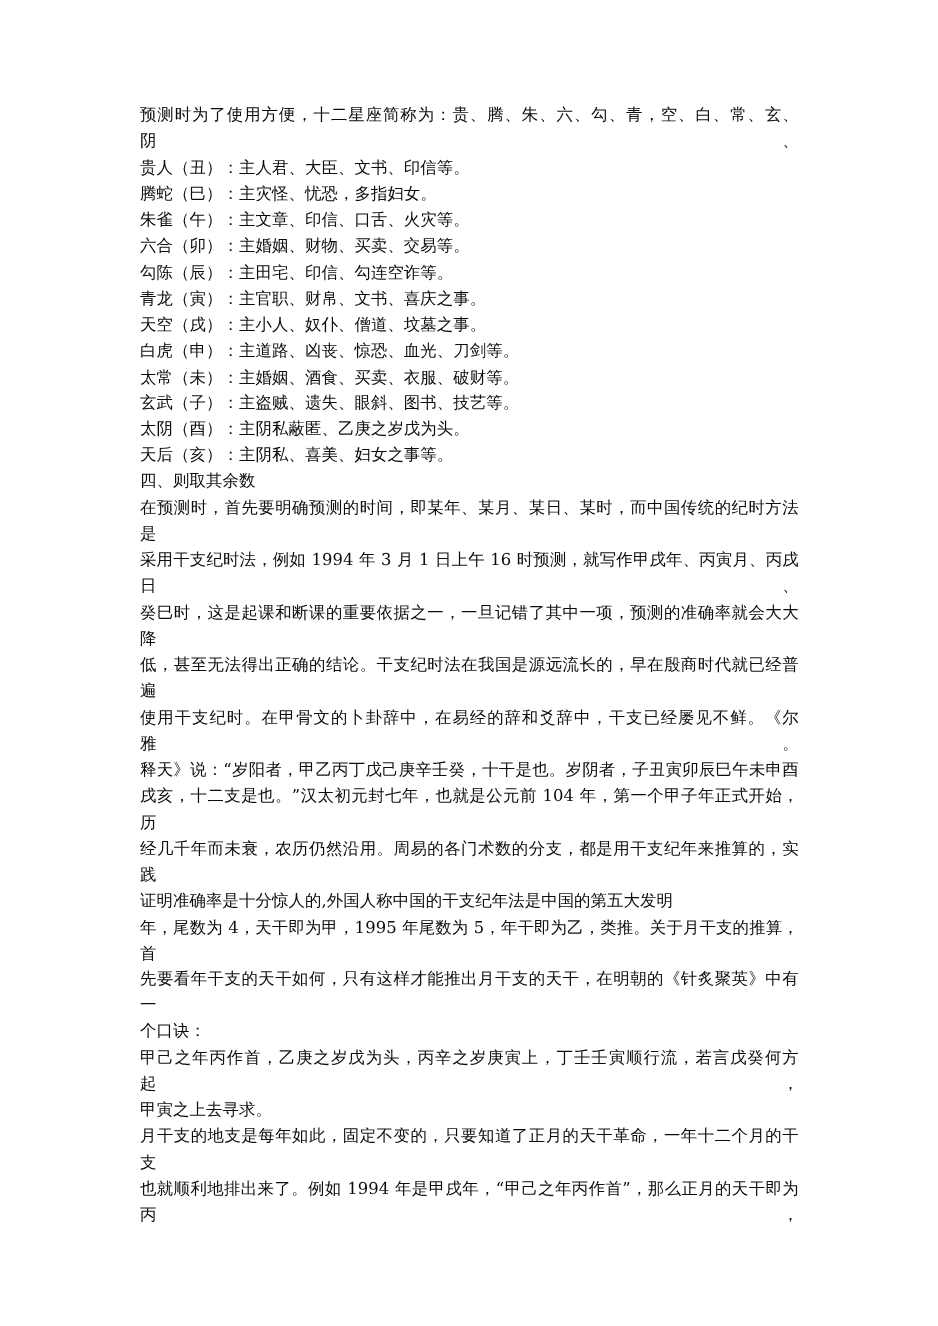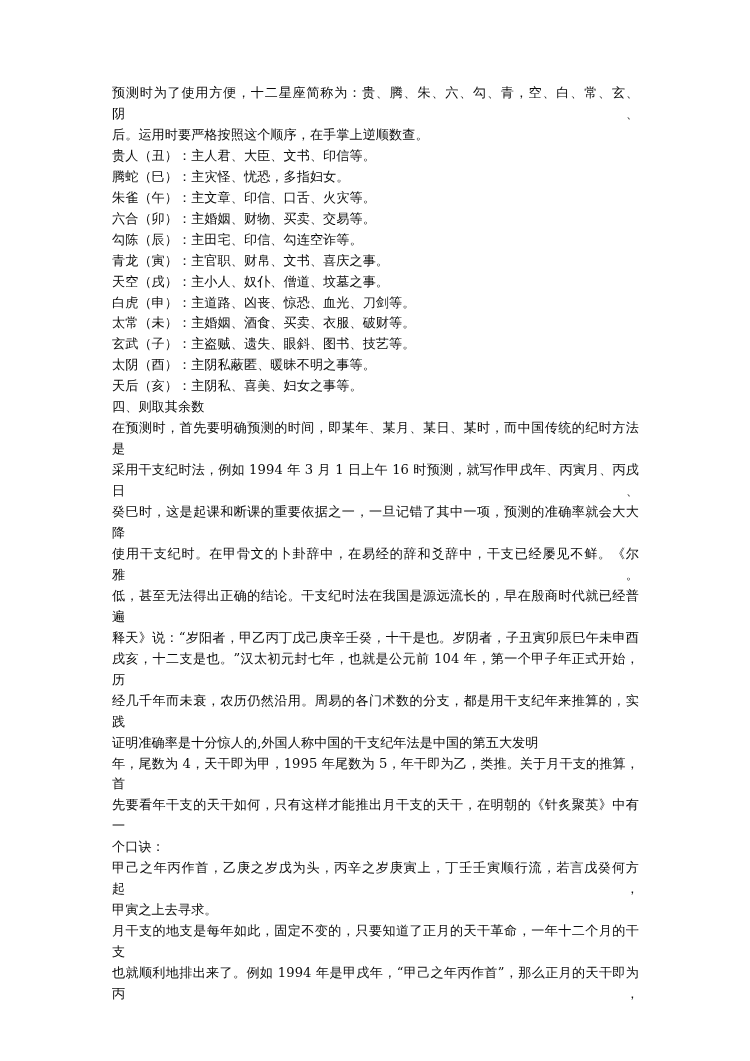--- a/index.html
+++ b/index.html
@@ -45,39 +45,38 @@
   .line.indent {
     text-indent: 26px;
   }
 </style>
 </head>
 <body>
 
 <div class="page">
   <div class="text-column" id="text-column">
   <div class="line jf">预测时为了使用方便，十二星座简称为：贵、腾、朱、六、勾、青，空、白、常、玄、阴、</div>
-      <div class="line">后。运用时要严格按照这个顺序，在手掌上逆顺数查。</div>
       <div class="line">贵人（丑）：主人君、大臣、文书、印信等。</div>
       <div class="line">腾蛇（巳）：主灾怪、忧恐，多指妇女。</div>
       <div class="line">朱雀（午）：主文章、印信、口舌、火灾等。</div>
       <div class="line">六合（卯）：主婚姻、财物、买卖、交易等。</div>
       <div class="line">勾陈（辰）：主田宅、印信、勾连空诈等。</div>
       <div class="line">青龙（寅）：主官职、财帛、文书、喜庆之事。</div>
       <div class="line">天空（戌）：主小人、奴仆、僧道、坟墓之事。</div>
       <div class="line">白虎（申）：主道路、凶丧、惊恐、血光、刀剑等。</div>
       <div class="line">太常（未）：主婚姻、酒食、买卖、衣服、破财等。</div>
       <div class="line">玄武（子）：主盗贼、遗失、眼斜、图书、技艺等。</div>
-      <div class="line">太阴（酉）：主阴私蔽匿、暖昧不明之事等。</div>
+      <div class="line">太阴（酉）：主阴私蔽匿、乙庚之岁戊为头。</div>
       <div class="line">天后（亥）：主阴私、喜美、妇女之事等。</div>
       <div class="line">四、则取其余数</div>
       <div class="line jf">在预测时，首先要明确预测的时间，即某年、某月、某日、某时，而中国传统的纪时方法是</div>
       <div class="line jf">采用干支纪时法，例如 1994 年 3 月 1 日上午 16 时预测，就写作甲戌年、丙寅月、丙戌日、</div>
       <div class="line jf">癸巳时，这是起课和断课的重要依据之一，一旦记错了其中一项，预测的准确率就会大大降</div>
+      <div class="line jf">低，甚至无法得出正确的结论。干支纪时法在我国是源远流长的，早在殷商时代就已经普遍</div>
       <div class="line jf">使用干支纪时。在甲骨文的卜卦辞中，在易经的辞和爻辞中，干支已经屡见不鲜。《尔雅。</div>
-      <div class="line jf">低，甚至无法得出正确的结论。干支纪时法在我国是源远流长的，早在殷商时代就已经普遍</div>
       <div class="line jf">释天》说：“岁阳者，甲乙丙丁戊己庚辛壬癸，十干是也。岁阴者，子丑寅卯辰巳午未申酉</div>
       <div class="line jf">戌亥，十二支是也。”汉太初元封七年，也就是公元前 104 年，第一个甲子年正式开始，历</div>
       <div class="line jf">经几千年而未衰，农历仍然沿用。周易的各门术数的分支，都是用干支纪年来推算的，实践</div>
       <div class="line">证明准确率是十分惊人的,外国人称中国的干支纪年法是中国的第五大发明</div>
       <div class="line jf">年，尾数为 4，天干即为甲，1995 年尾数为 5，年干即为乙，类推。关于月干支的推算，首</div>
       <div class="line jf">先要看年干支的天干如何，只有这样才能推出月干支的天干，在明朝的《针炙聚英》中有一</div>
       <div class="line">个口诀：</div>
       <div class="line jf">甲己之年丙作首，乙庚之岁戊为头，丙辛之岁庚寅上，丁壬壬寅顺行流，若言戊癸何方起，</div>
       <div class="line">甲寅之上去寻求。</div>
       <div class="line jf">月干支的地支是每年如此，固定不变的，只要知道了正月的天干革命，一年十二个月的干支</div>

